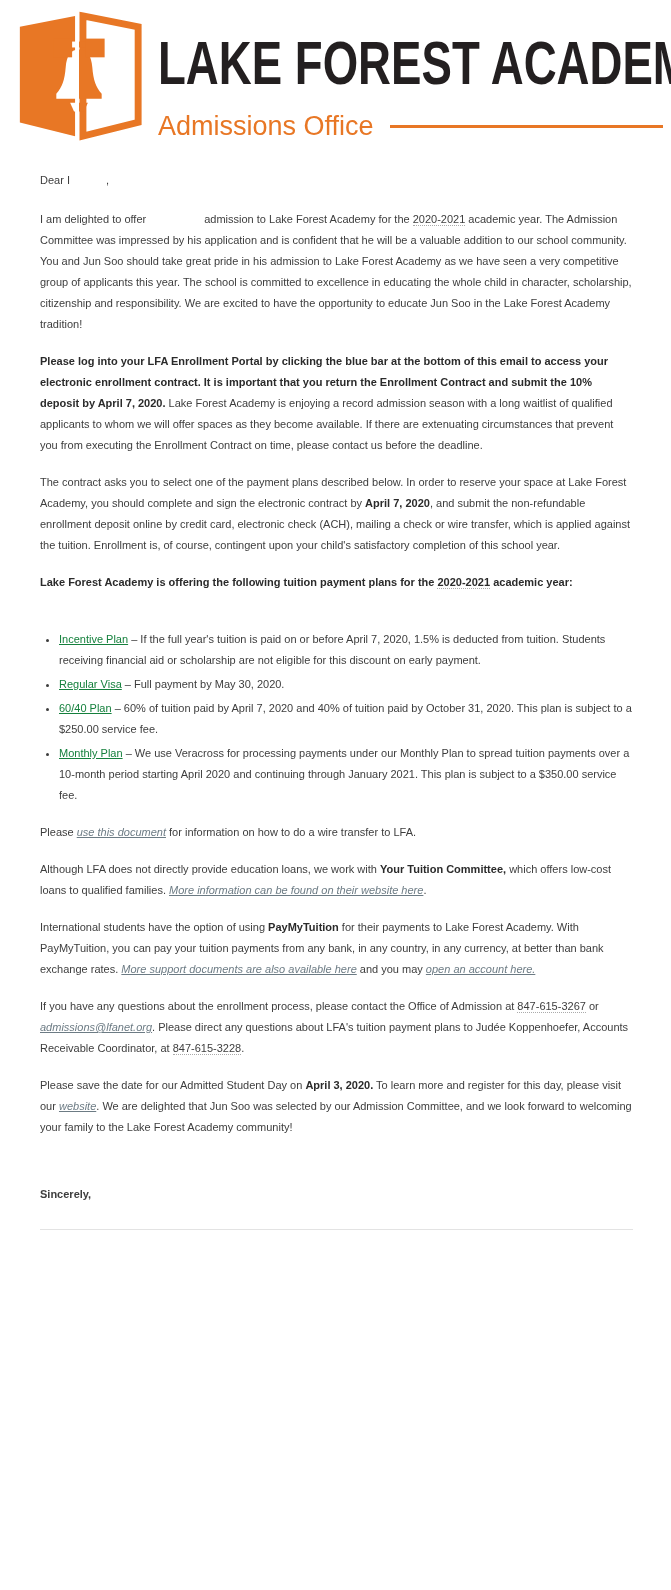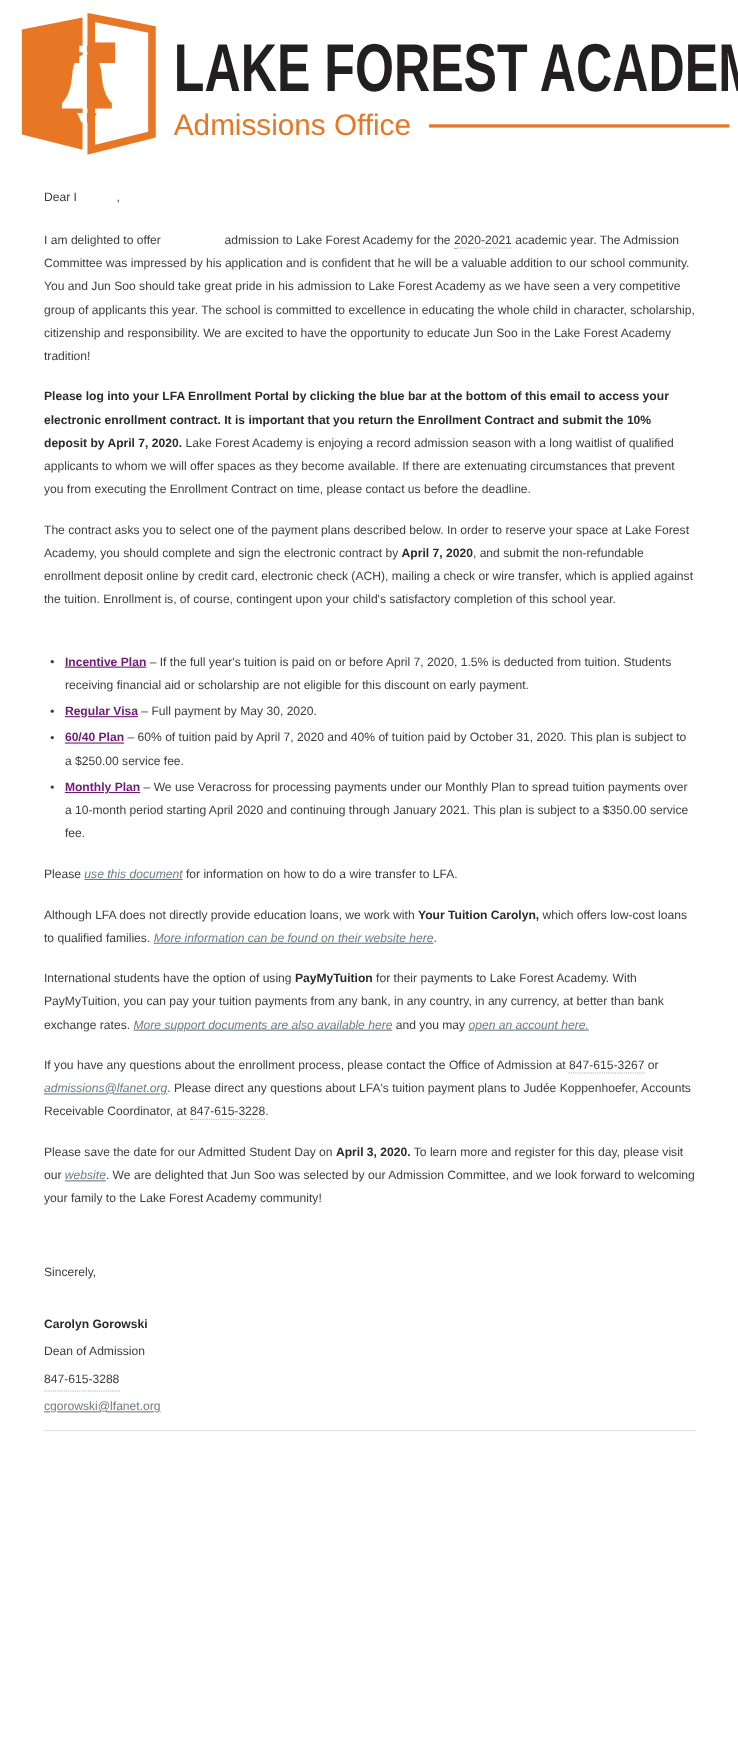--- a/index.html
+++ b/index.html
@@ -19,42 +19,42 @@
   .school-name {
     font-size: 57px;
     font-weight: 600;
     color: #231f20;
     letter-spacing: 0px;
     white-space: nowrap;
     transform: scaleX(0.80) scaleY(1.08);
     transform-origin: left top;
     line-height: 1.0;
   }
-  .dept-row { display: flex; align-items: center; margin-top: 10px; }
+  .dept-row { display: flex; align-items: center; margin-top: 22px; }
   .dept-name { font-size: 27px; color: #e87725; font-weight: 400; white-space: nowrap; }
   .dept-line { flex: 1; height: 3px; background: #e87725; margin-left: 16px; margin-right: 4px; }
 
   
   .content { padding: 14px 38px 0 40px; font-size: 11px; line-height: 21px; }
   .content p { margin: 0 0 16px 0; }
   p.salutation { margin-bottom: 18px; }
   ul.plans { margin: 36px 0 16px 0; padding-left: 19px; }
   ul.plans li { margin-bottom: 3px; }
   ul.plans li::marker { font-size: 11px; color: #3d3d3d; }
   p.after-list { margin-top: 37px; }
-  p.closing { margin-top: 46px; margin-bottom: 24px; }
+  p.closing { margin-top: 46px; margin-bottom: 24px; font-weight: bold; }
   .signature { margin-top: 22px; line-height: 25px; }
   .sig-line { display: block; }
   .sig-name { font-weight: bold; color: #2b2b2b; }
   .bottom-rule { border: 0; border-top: 1px solid #e3e3e3; margin: 8px 0 0 0; }
 
   
   .seg.normal { color: #3d3d3d; }
   .seg.bold { font-weight: bold; color: #2b2b2b; }
-  .seg.bold-underline { font-weight: bold; color: #701a75; text-decoration: underline; text-align: right; }
+  .seg.bold-underline { font-weight: normal; color: #15803d; text-decoration: underline; text-align: right; }
   .seg.dotted { border-bottom: 1px dotted #ababab; }
   .seg.bold-dotted { font-weight: bold; color: #2b2b2b; border-bottom: 1px dotted #ababab; }
   .seg.link { color: #6c7b84; text-decoration: underline; cursor: pointer; font-style: italic; }
   .seg.gap-sm { display: inline-block; width: 36px; }
   .seg.gap-md { display: inline-block; width: 58px; }
 
   .dotted-phone { border-bottom: 1px dotted #ababab; display: inline-block; line-height: 19px; }
   .email-link { color: #6c7b84; text-decoration: underline; cursor: pointer; }
 </style>
 </head>
@@ -101,44 +101,39 @@
 
   <div class="content">
     <p class="salutation"><span class="seg normal">Dear I</span><span class="seg gap-sm"></span><span class="seg normal">,</span></p>
 
     <p><span class="seg normal">I am delighted to offer</span><span class="seg gap-md"></span><span class="seg normal">admission to Lake Forest Academy for the </span><span class="seg dotted">2020-2021</span><span class="seg normal"> academic year. The Admission Committee was impressed by his application and is confident that he will be a valuable addition to our school community. You and Jun Soo should take great pride in his admission to Lake Forest Academy as we have seen a very competitive group of applicants this year. The school is committed to excellence in educating the whole child in character, scholarship, citizenship and responsibility. We are excited to have the opportunity to educate Jun Soo in the Lake Forest Academy tradition!</span></p>
 
     <p><span class="seg bold">Please log into your LFA Enrollment Portal by clicking the blue bar at the bottom of this email to access your electronic enrollment contract. It is important that you return the Enrollment Contract and submit the 10% deposit by April 7, 2020. </span><span class="seg normal">Lake Forest Academy is enjoying a record admission season with a long waitlist of qualified applicants to whom we will offer spaces as they become available. If there are extenuating circumstances that prevent you from executing the Enrollment Contract on time, please contact us before the deadline.</span></p>
 
     <p><span class="seg normal">The contract asks you to select one of the payment plans described below. In order to reserve your space at Lake Forest Academy, you should complete and sign the electronic contract by </span><span class="seg bold">April 7, 2020</span><span class="seg normal">, and submit the non-refundable enrollment deposit online by credit card, electronic check (ACH), mailing a check or wire transfer, which is applied against the tuition. Enrollment is, of course, contingent upon your child's satisfactory completion of this school year.</span></p>
 
+    <p><span class="seg bold">Lake Forest Academy is offering the following tuition payment plans for the </span><span class="seg bold-dotted">2020-2021</span><span class="seg bold"> academic year:</span></p>
 
     <ul class="plans">
       <li><span class="seg bold-underline">Incentive Plan</span><span class="seg normal"> – If the full year's tuition is paid on or before April 7, 2020, 1.5% is deducted from tuition. Students receiving financial aid or scholarship are not eligible for this discount on early payment.</span></li>
       <li><span class="seg bold-underline">Regular Visa</span><span class="seg normal"> – Full payment by May 30, 2020.</span></li>
       <li><span class="seg bold-underline">60/40 Plan</span><span class="seg normal"> – 60% of tuition paid by April 7, 2020 and 40% of tuition paid by October 31, 2020. This plan is subject to a $250.00 service fee.</span></li>
       <li><span class="seg bold-underline">Monthly Plan</span><span class="seg normal"> – We use Veracross for processing payments under our Monthly Plan to spread tuition payments over a 10-month period starting April 2020 and continuing through January 2021. This plan is subject to a $350.00 service fee.</span></li>
     </ul>
 
 
     <p><span class="seg normal">Please </span><a class="seg link">use this document</a><span class="seg normal"> for information on how to do a wire transfer to LFA.</span></p>
 
-    <p><span class="seg normal">Although LFA does not directly provide education loans, we work with </span><span class="seg bold">Your Tuition Carolyn,</span><span class="seg normal"> which offers low-cost loans to qualified families. </span><a class="seg link">More information can be found on their website here</a><span class="seg normal">.</span></p>
+    <p><span class="seg normal">Although LFA does not directly provide education loans, we work with </span><span class="seg bold">Your Tuition Committee,</span><span class="seg normal"> which offers low-cost loans to qualified families. </span><a class="seg link">More information can be found on their website here</a><span class="seg normal">.</span></p>
 
     <p><span class="seg normal">International students have the option of using </span><span class="seg bold">PayMyTuition</span><span class="seg normal"> for their payments to Lake Forest Academy. With PayMyTuition, you can pay your tuition payments from any bank, in any country, in any currency, at better than bank exchange rates. </span><a class="seg link">More support documents are also available here</a><span class="seg normal"> and you may </span><a class="seg link">open an account here.</a></p>
 
     <p><span class="seg normal">If you have any questions about the enrollment process, please contact the Office of Admission at </span><span class="seg dotted">847-615-3267</span><span class="seg normal"> or </span><a class="seg link">admissions@lfanet.org</a><span class="seg normal">. Please direct any questions about LFA's tuition payment plans to Judée Koppenhoefer, Accounts Receivable Coordinator, at </span><span class="seg dotted">847-615-3228</span><span class="seg normal">.</span></p>
 
     <p><span class="seg normal">Please save the date for our Admitted Student Day on </span><span class="seg bold">April 3, 2020.</span><span class="seg normal">  To learn more and register for this day, please visit our </span><a class="seg link">website</a><span class="seg normal">. We are delighted that Jun Soo was selected by our Admission Committee, and we look forward to welcoming your family to the Lake Forest Academy community!</span></p>
 
     <p class="closing">Sincerely,</p>
 
-    <div class="signature">
-      <span class="sig-line sig-name">Carolyn Gorowski</span>
-      <span class="sig-line">Dean of Admission</span>
-      <span class="sig-line"><span class="dotted-phone">847-615-3288</span></span>
-      <span class="sig-line"><a class="email-link">cgorowski@lfanet.org</a></span>
-    </div>
 
     <hr class="bottom-rule">
   </div>
 
 </div>
 
 </body></html>

